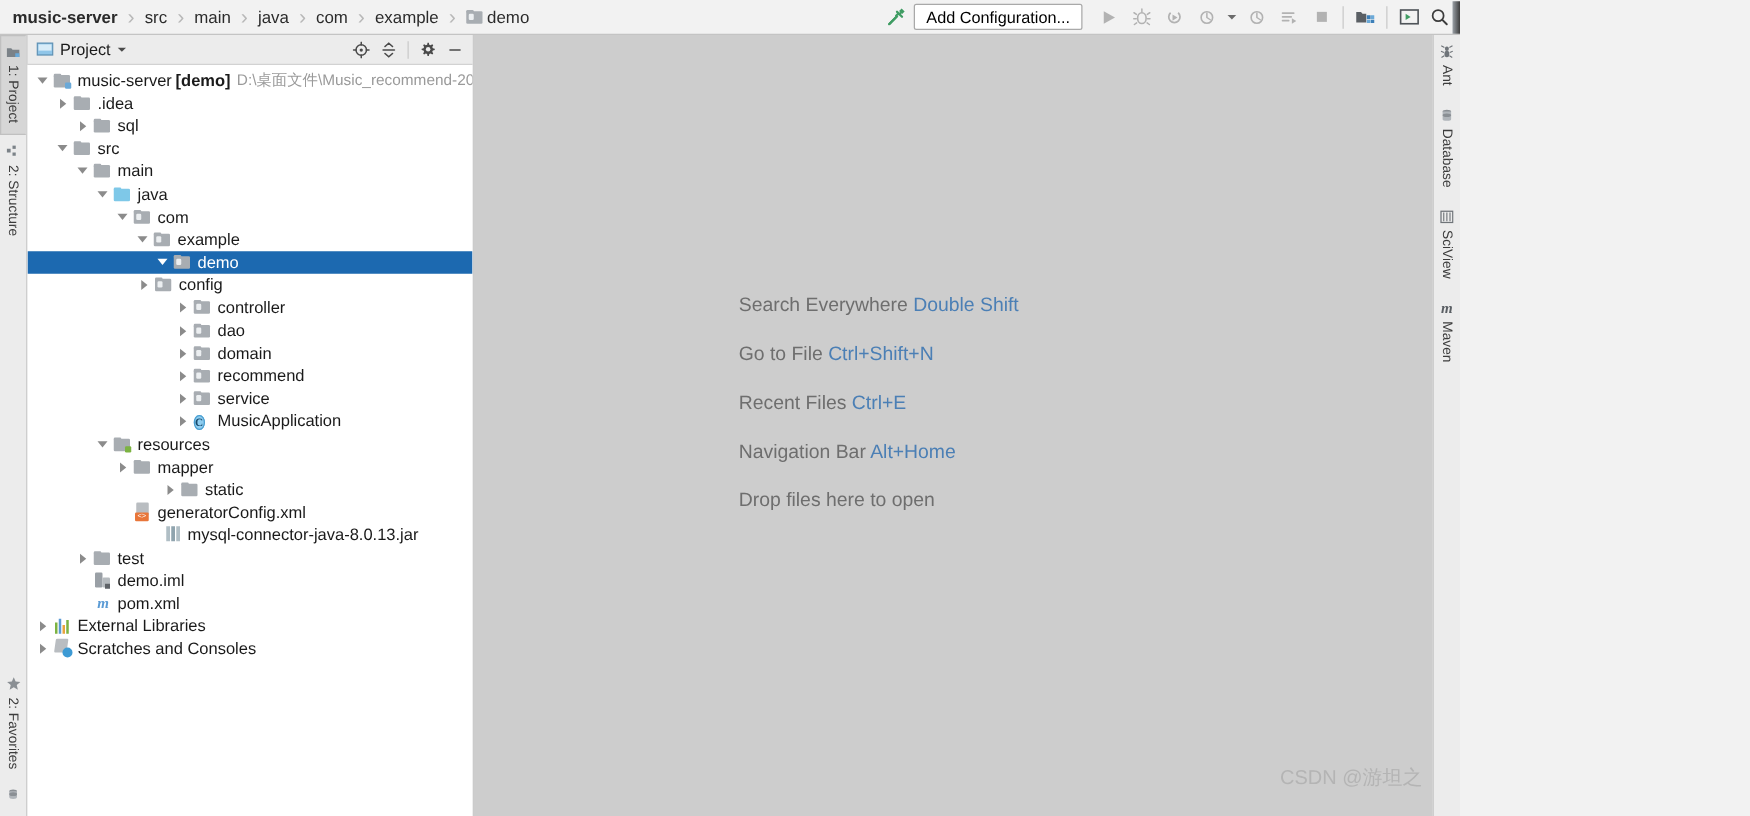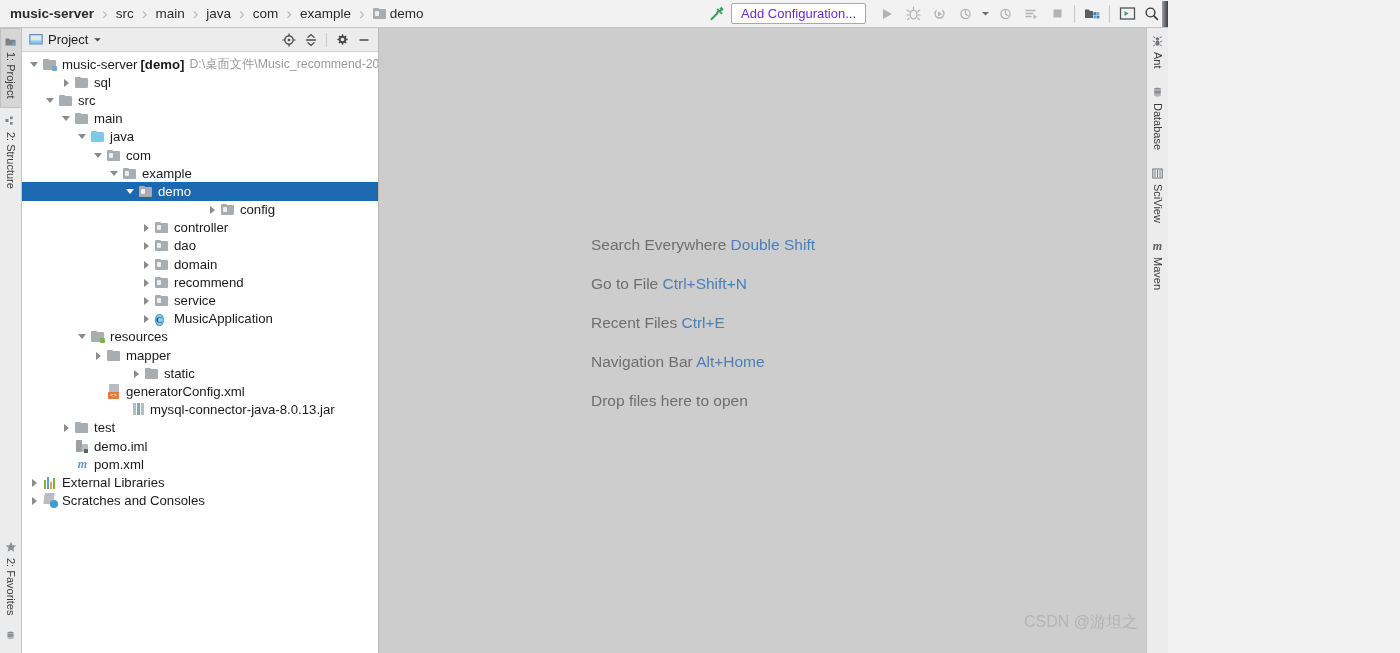--- a/index.html
+++ b/index.html
@@ -66,21 +66,21 @@
     padding-right: 0px; gap: 0px;
   }
   .tb-btn {
     width: 26px; height: 26px; display: flex; align-items: center; justify-content: center;
     cursor: default;
   }
   .tb-sep { width: 1px; height: 18px; background: #c9c9c9; margin: 0 4px; }
   .run-config {
     height: 21px; min-width: 128px; padding: 0 9px;
     border: 1px solid #a9a9a9; border-radius: 2px; background: #fff;
-    display: flex; align-items: center; font-size: 13px; color: #6d28d9;
+    display: flex; align-items: center; font-size: 13px; color: #000000;
     margin-right: 8px; margin-left: 2px; cursor: default; white-space: nowrap;
   }
 
   
   .body { flex: 1; display: flex; min-height: 0; position: relative; }
 
   
   .rail {
     width: 22px; min-width: 22px; background: #ececec;
     border-right: 1px solid #c4c4c4;
@@ -421,20 +421,25 @@
         </div>
       </div>
       <div class="tree" id="tree">
           <div class="row" style="padding-left: 7px;">
             <span class="arrow down"></span>
             <span class="ic"><span class="fld plain" style="margin-top:2px"><span class="badge"></span></span></span>
             <span class="lbl">music-server</span>
             <span class="bold" style="margin-left: -3px;">[demo]</span>
             <span class="path">D:\桌面文件\Music_recommend-202105</span>
           </div>
+          <div class="row" style="padding-left: 23px;">
+            <span class="arrow right"></span>
+            <span class="ic"><span class="fld plain" style="margin-top:2px"></span></span>
+            <span class="lbl">.idea</span>
+          </div>
           <div class="row" style="padding-left: 23px; margin-left: 16px;">
             <span class="arrow right"></span>
             <span class="ic"><span class="fld plain" style="margin-top:2px"></span></span>
             <span class="lbl">sql</span>
           </div>
           <div class="row" style="padding-left: 23px;">
             <span class="arrow down"></span>
             <span class="ic"><span class="fld plain" style="margin-top:2px"></span></span>
             <span class="lbl">src</span>
           </div>
@@ -456,21 +461,21 @@
           <div class="row" style="padding-left: 87px;">
             <span class="arrow down"></span>
             <span class="ic"><span class="fld pkg" style="margin-top:2px"><span class="dot"></span></span></span>
             <span class="lbl">example</span>
           </div>
           <div class="row sel" style="padding-left: 103px;">
             <span class="arrow down"></span>
             <span class="ic"><span class="fld pkg" style="margin-top:2px"><span class="dot"></span></span></span>
             <span class="lbl">demo</span>
           </div>
-          <div class="row" style="padding-left: 88px; justify-content: center;">
+          <div class="row" style="padding-left: 88px;">
             <span class="arrow right"></span>
             <span class="ic"><span class="fld pkg" style="margin-top:2px"><span class="dot"></span></span></span>
             <span class="lbl">config</span>
           </div>
           <div class="row" style="padding-left: 119px;">
             <span class="arrow right"></span>
             <span class="ic"><span class="fld pkg" style="margin-top:2px"><span class="dot"></span></span></span>
             <span class="lbl">controller</span>
           </div>
           <div class="row" style="padding-left: 119px;">

